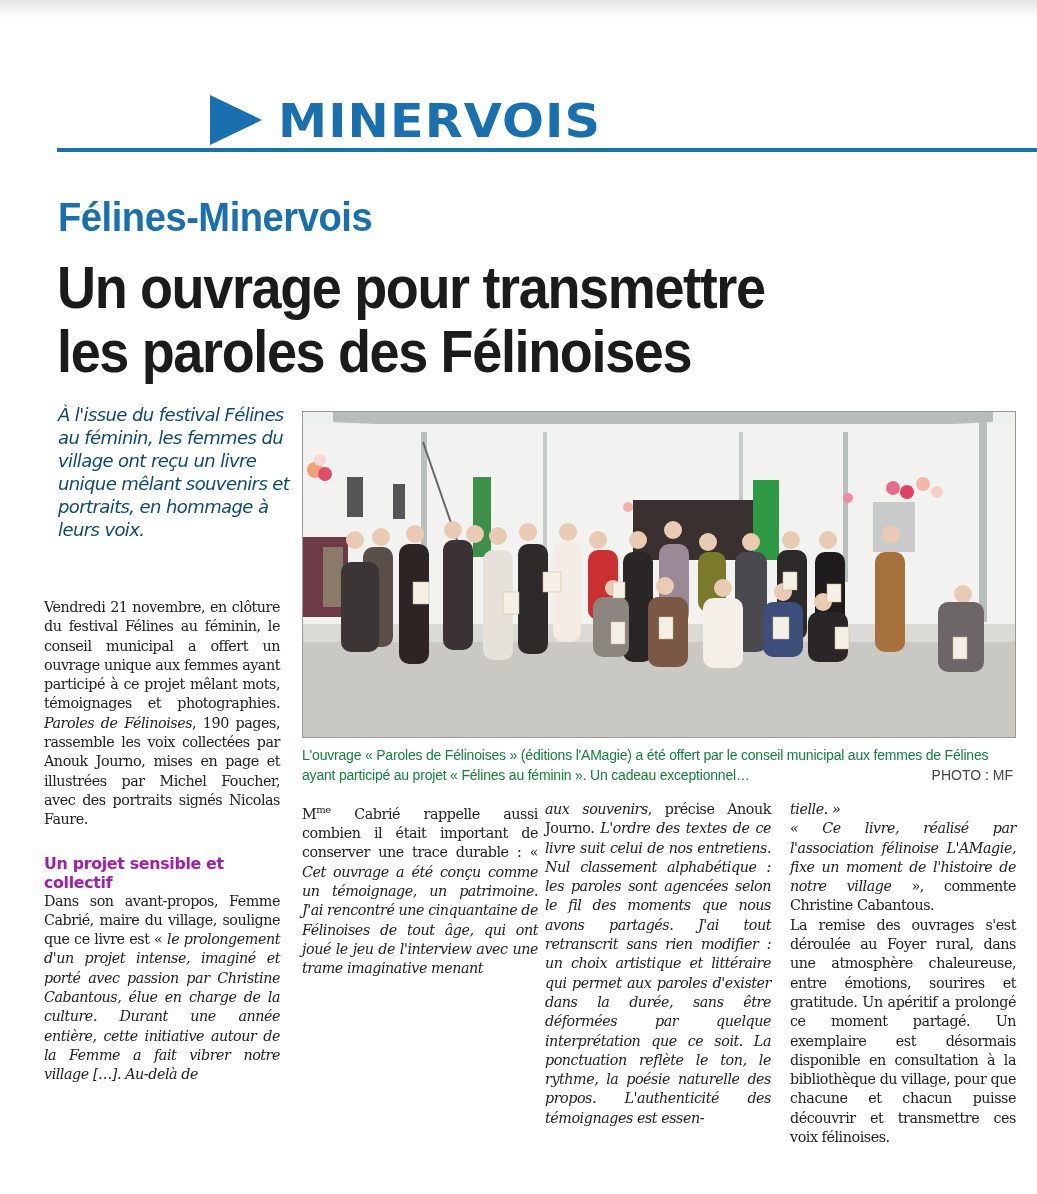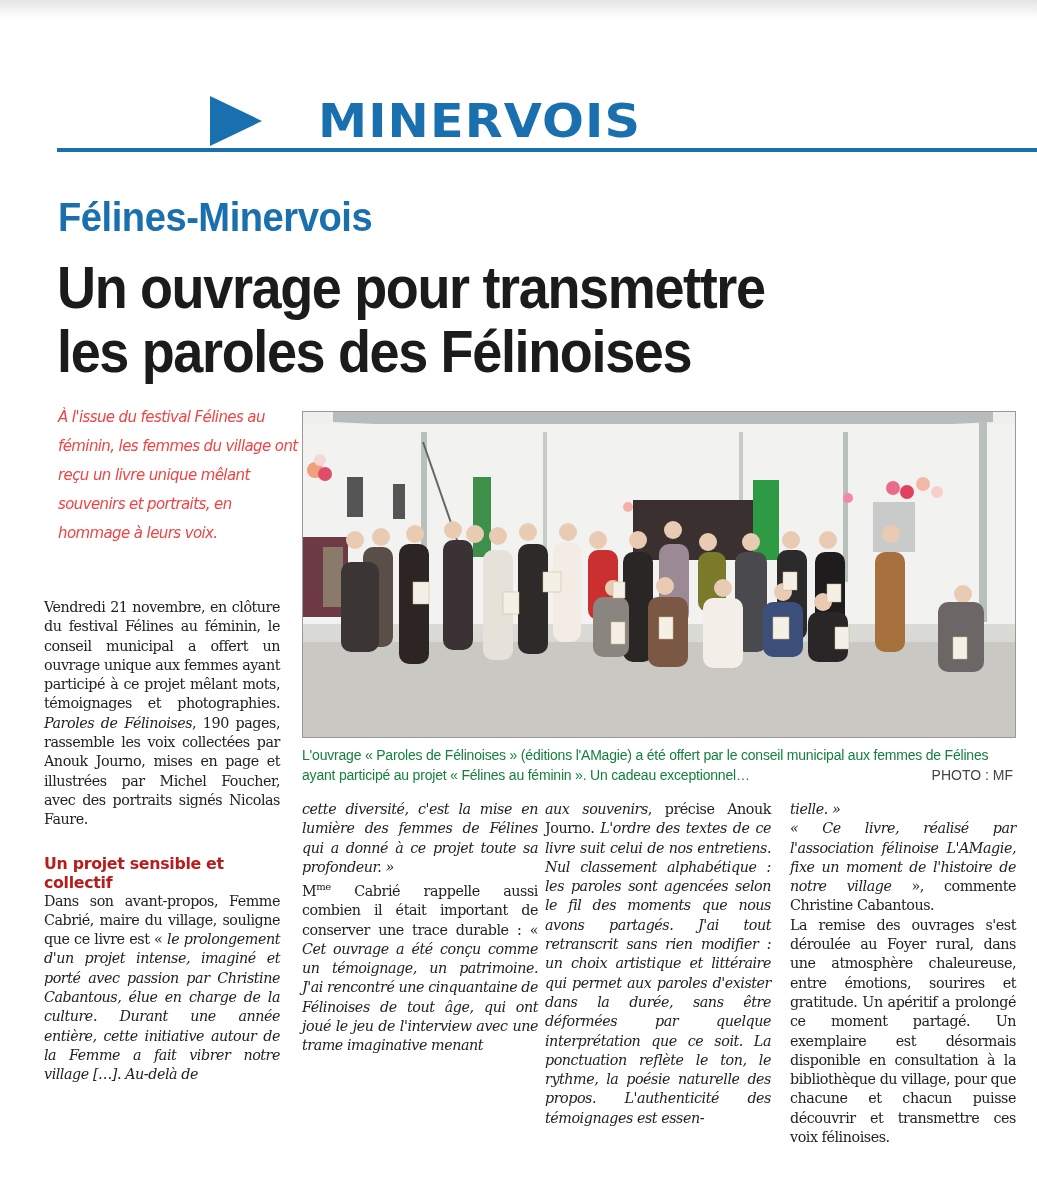--- a/index.html
+++ b/index.html
@@ -6,53 +6,53 @@
   body {
     width:1037px; height:1194px; position:relative; overflow:hidden;
     background:#ffffff; color:#1e1e1e;
     font-family:"DejaVu Serif", serif;
   }
   .top-shade {
     position:absolute; left:0; top:0; width:1037px; height:18px;
     background:linear-gradient(#e4e4e4, rgba(255,255,255,0));
   }
   
-  .section-header { position:absolute; left:210px; top:95px; height:52px; display:flex; align-items:center;gap:40px; }
+  .section-header { position:absolute; left:210px; top:95px; height:52px; display:flex; align-items:flex-start; }
   .section-arrow { width:0; height:0; border-top:25px solid transparent; border-bottom:25px solid transparent; border-left:52px solid #1a6fae; margin-right:16px; }
   .section-title {
     font-family:"DejaVu Sans", sans-serif; font-weight:bold; font-size:47px;
     color:#1a6fae; letter-spacing:1px; line-height:52px; transform:scaleX(1.05); transform-origin:left center;
   }
   .section-rule { position:absolute; left:57px; top:148px; width:980px; height:4px; background:#1a6fae; }
 
   .kicker {
     position:absolute; left:58px; top:194px;
     font-family:"Liberation Sans", sans-serif; font-weight:bold; font-size:41px;
     color:#1a6fae; letter-spacing:-0.5px; transform:scaleX(0.93); transform-origin:left;
   }
   .headline {
     position:absolute; left:57px; top:256px; width:900px;
     font-family:"Liberation Sans", sans-serif; font-weight:bold; font-size:60px;
     line-height:64px; color:#1b1b1b; letter-spacing:-1.5px;
     transform:scaleX(0.9); transform-origin:left top;
   }
   .chapo {
     position:absolute; left:58px; top:403px; width:240px;
-    font-family:"DejaVu Sans", sans-serif; font-style:italic; font-size:15px;
-    line-height:29px; color:#ef4444; letter-spacing:-0.6px;
+    font-family:"DejaVu Sans", sans-serif; font-style:italic; font-size:18px;
+    line-height:23px; color:#0c4a6e; letter-spacing:-0.6px;
   }
   .col {
     position:absolute; width:236px;
     font-family:"DejaVu Serif", serif; font-size:14.3px; line-height:19.3px;
     color:#222; letter-spacing:-0.45px; text-align:justify;
   }
   .col p { margin:0; }
   .subhead {
     font-family:"DejaVu Sans", sans-serif; font-weight:bold; font-size:15.8px;
-    line-height:19px; color:#b91c1c; letter-spacing:-0.3px; text-align:left;
+    line-height:19px; color:#a21caf; letter-spacing:-0.3px; text-align:left;
   }
   .it { font-style:italic; }
   
   .photo {
     position:absolute; left:302px; top:411px; width:712px; height:325px;
     border:1px solid #999; overflow:hidden;
     background:linear-gradient(#eef0ee 0%, #f3f3f2 40%, #dcdcd8 62%, #cfcdc8 100%);
   }
   .photo svg { display:block; }
   .caption {
@@ -191,21 +191,20 @@
 <div class="caption">L'ouvrage « Paroles de Félinoises » (éditions l'AMagie) a été offert par le conseil municipal aux femmes de Félines ayant participé au projet « Félines au féminin ». Un cadeau exceptionnel…</div>
 <div class="credit">PHOTO : MF</div>
 
 <div class="col" style="left:44px; top:598px;">
   <p><span>Vendredi 21 novembre, en clôture du festival Félines au féminin, le conseil municipal a offert un ouvrage unique aux femmes ayant participé à ce projet mêlant mots, témoignages et photographies. </span><span class="it">Paroles de Félinoises</span><span>, 190 pages, rassemble les voix collectées par Anouk Journo, mises en page et illustrées par Michel Foucher, avec des portraits signés Nicolas Faure.</span></p>
   <div class="subhead" style="margin-top:24px; width:180px;">Un projet sensible et collectif</div>
   <p><span>Dans son avant-propos, Femme Cabrié, maire du village, souligne que ce livre est « </span><span class="it">le prolongement d'un projet intense, imaginé et porté avec passion par Christine Cabantous, élue en charge de la culture. Durant une année entière, cette initiative autour de la Femme a fait vibrer notre village […]. Au-delà de</span></p>
 </div>
 
 <div class="col" style="left:302px; top:800px;">
-  <p><span class="it">cette diversité, c'est la mise en lumière des femmes de Félines qui a donné à ce projet toute sa profondeur.</span><span class="it"> »</span></p>
   <p><span>M</span><sup style="font-size:10px;">me</sup><span> Cabrié rappelle aussi combien il était important de conserver une trace durable : « </span><span class="it">Cet ouvrage a été conçu comme un témoignage, un patrimoine. J'ai rencontré une cinquantaine de Félinoises de tout âge, qui ont joué le jeu de l'interview avec une trame imaginative menant</span></p>
 </div>
 
 <div class="col" style="left:545px; top:800px; width:226px;">
   <p><span class="it">aux souvenirs</span><span>, précise Anouk Journo. </span><span class="it">L'ordre des textes de ce livre suit celui de nos entretiens. Nul classement alphabétique : les paroles sont agencées selon le fil des moments que nous avons partagés. J'ai tout retranscrit sans rien modifier : un choix artistique et littéraire qui permet aux paroles d'exister dans la durée, sans être déformées par quelque interprétation que ce soit. La ponctuation reflète le ton, le rythme, la poésie naturelle des propos. L'authenticité des témoignages est essen-</span></p>
 </div>
 
 <div class="col" style="left:790px; top:800px; width:226px;">
   <p><span class="it">tielle.</span><span class="it"> »</span></p>
   <p><span class="it">« </span><span class="it">Ce livre, réalisé par l'association félinoise L'AMagie, fixe un moment de l'histoire de notre village</span><span> », commente Christine Cabantous.</span></p>

